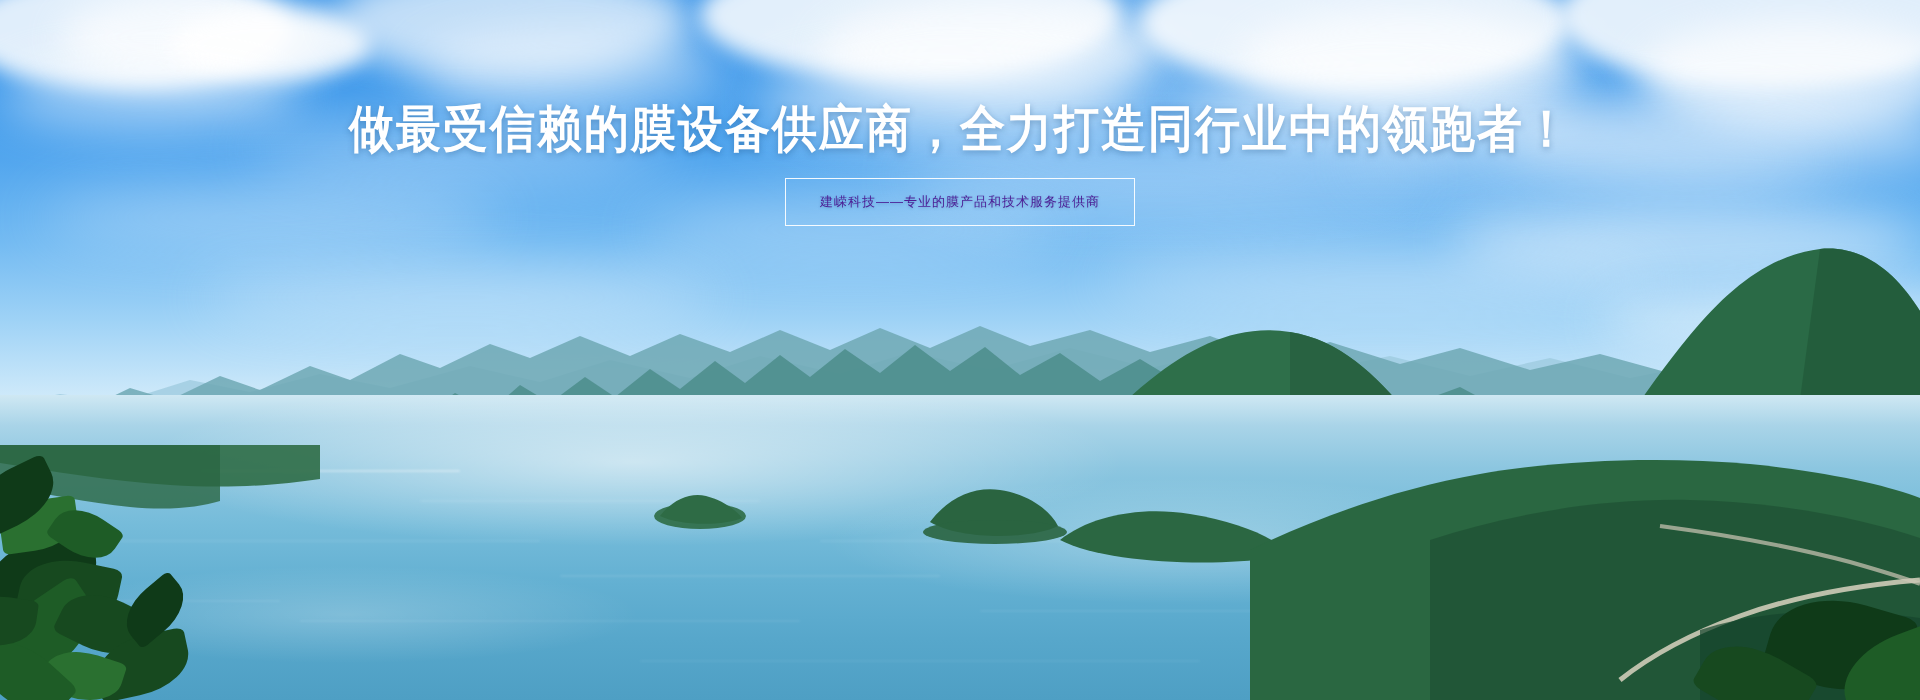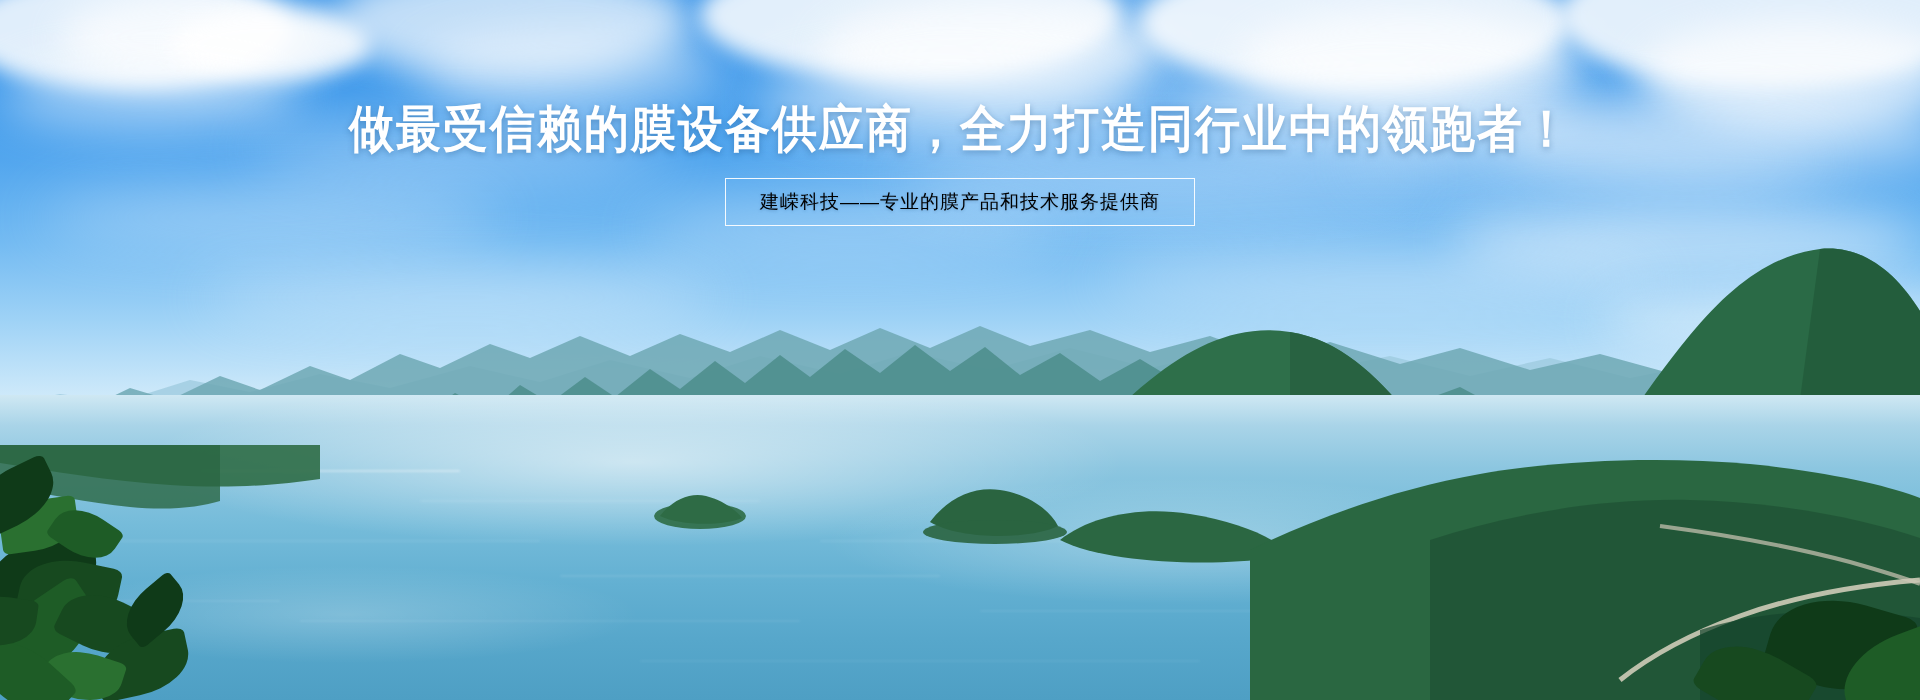--- a/index.html
+++ b/index.html
@@ -133,23 +133,23 @@
     color: #ffffff;
     letter-spacing: 1px;
     white-space: nowrap;
     text-shadow: 0 1px 4px rgba(20,70,120,0.30);
     pointer-events: auto;
   }
   .tagline-box {
     margin-top: 26px;
     border: 1px solid rgba(255,255,255,0.92);
     padding: 11px 34px;
-    font-size: 19px;
+    font-size: 13px;
     line-height: 24px;
-    color: #000000;
+    color: #4c1d95;
     letter-spacing: 1px;
     white-space: nowrap;
     text-shadow: 0 1px 3px rgba(20,70,120,0.28);
     pointer-events: auto;
   }
 </style>
 </head>
 <body>
 
 <div class="banner">

